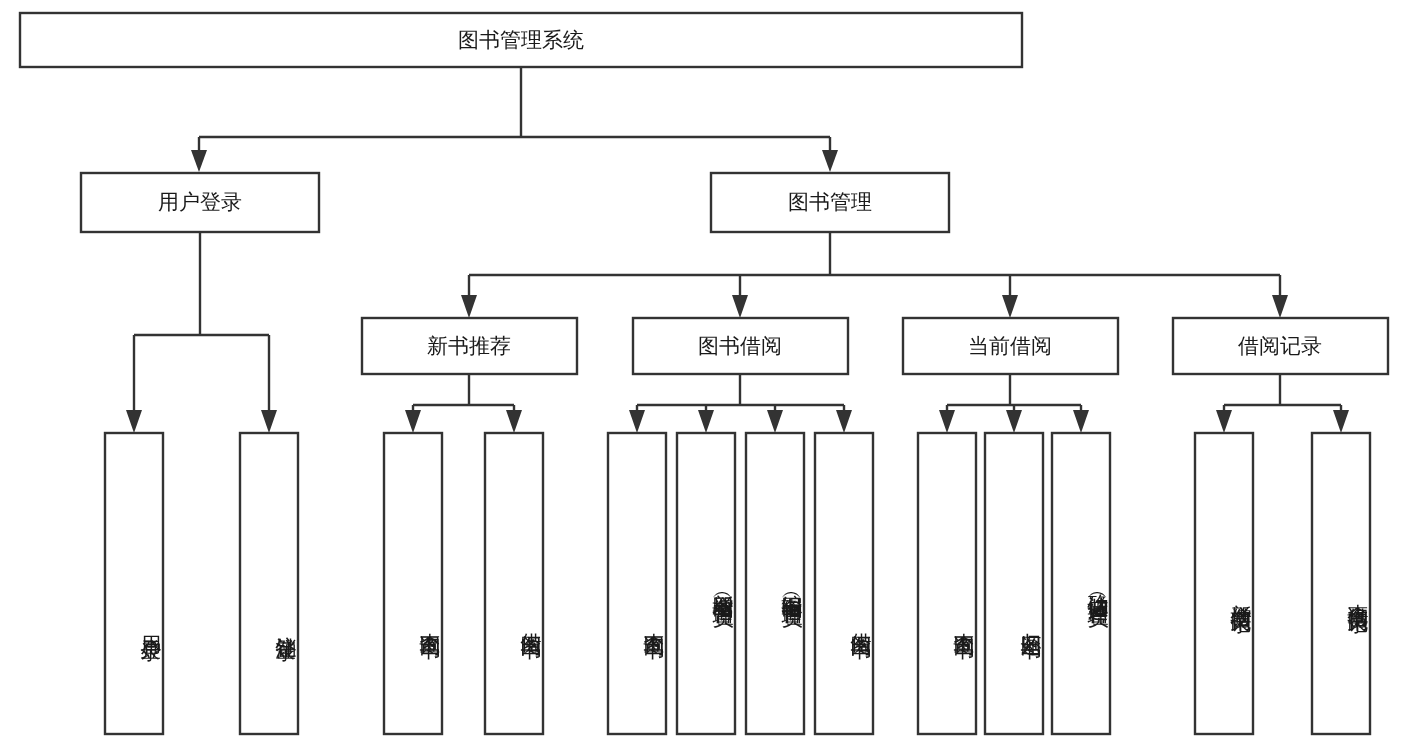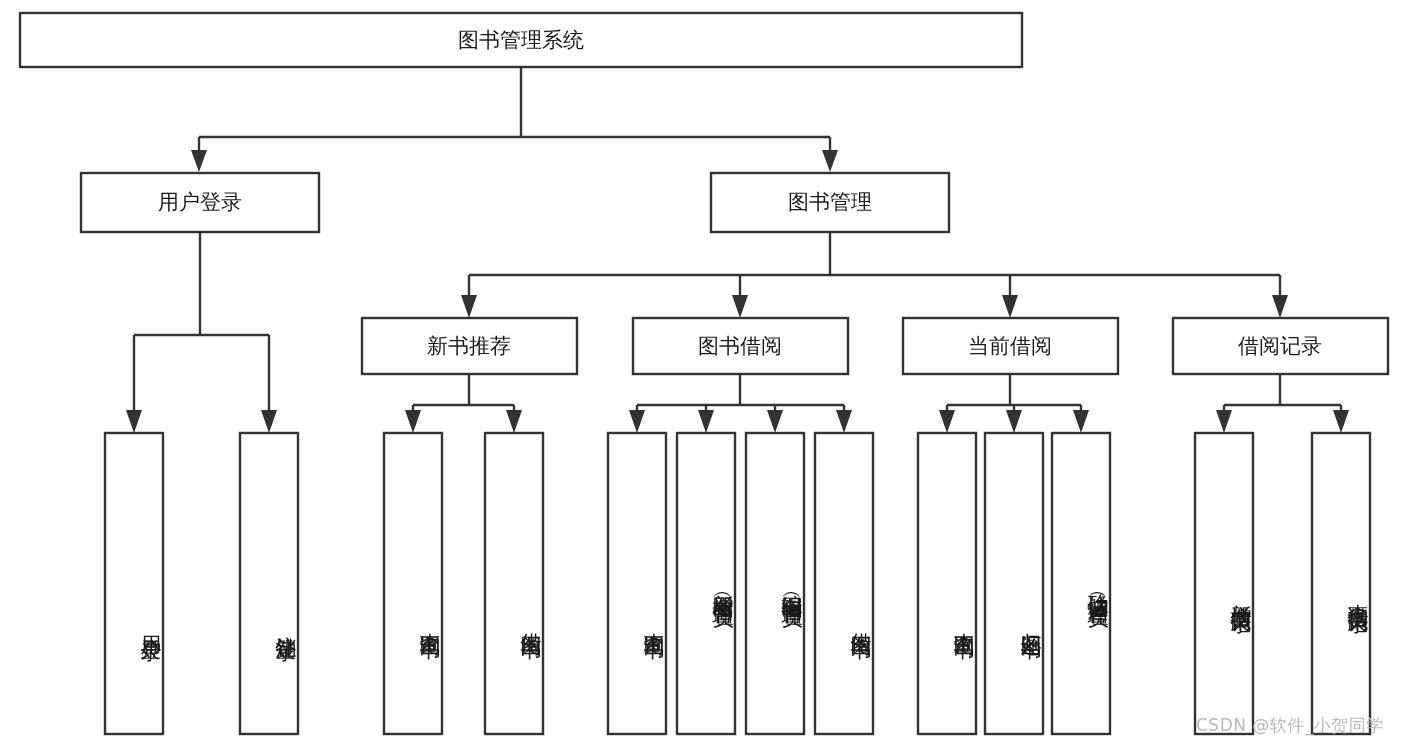--- a/index.html
+++ b/index.html
@@ -192,15 +192,14 @@
   <div class="node-label-v" style="left:746px; top:443px; width:58px; height:285px;">编辑图书（管理员）</div>
   <div class="node-label-v" style="left:815px; top:512px; width:58px; height:215px;">借阅图书</div>
 
   <div class="node-label-v" style="left:918px; top:512px; width:58px; height:215px;">查询图书</div>
   <div class="node-label-v" style="left:985px; top:512px; width:58px; height:215px;">归还图书</div>
   <div class="node-label-v" style="left:1052px; top:443px; width:58px; height:285px;">确认归还（管理员）</div>
 
   <div class="node-label-v" style="left:1195px; top:462px; width:58px; height:262px;">新增借阅记录</div>
   <div class="node-label-v" style="left:1312px; top:462px; width:58px; height:262px;">查询借阅记录</div>
 
-  <div class="watermark" style="left:1196px; top:714px;">CSDN @软件_小贺同学</div>
 
 </div>
 
 </body></html>

